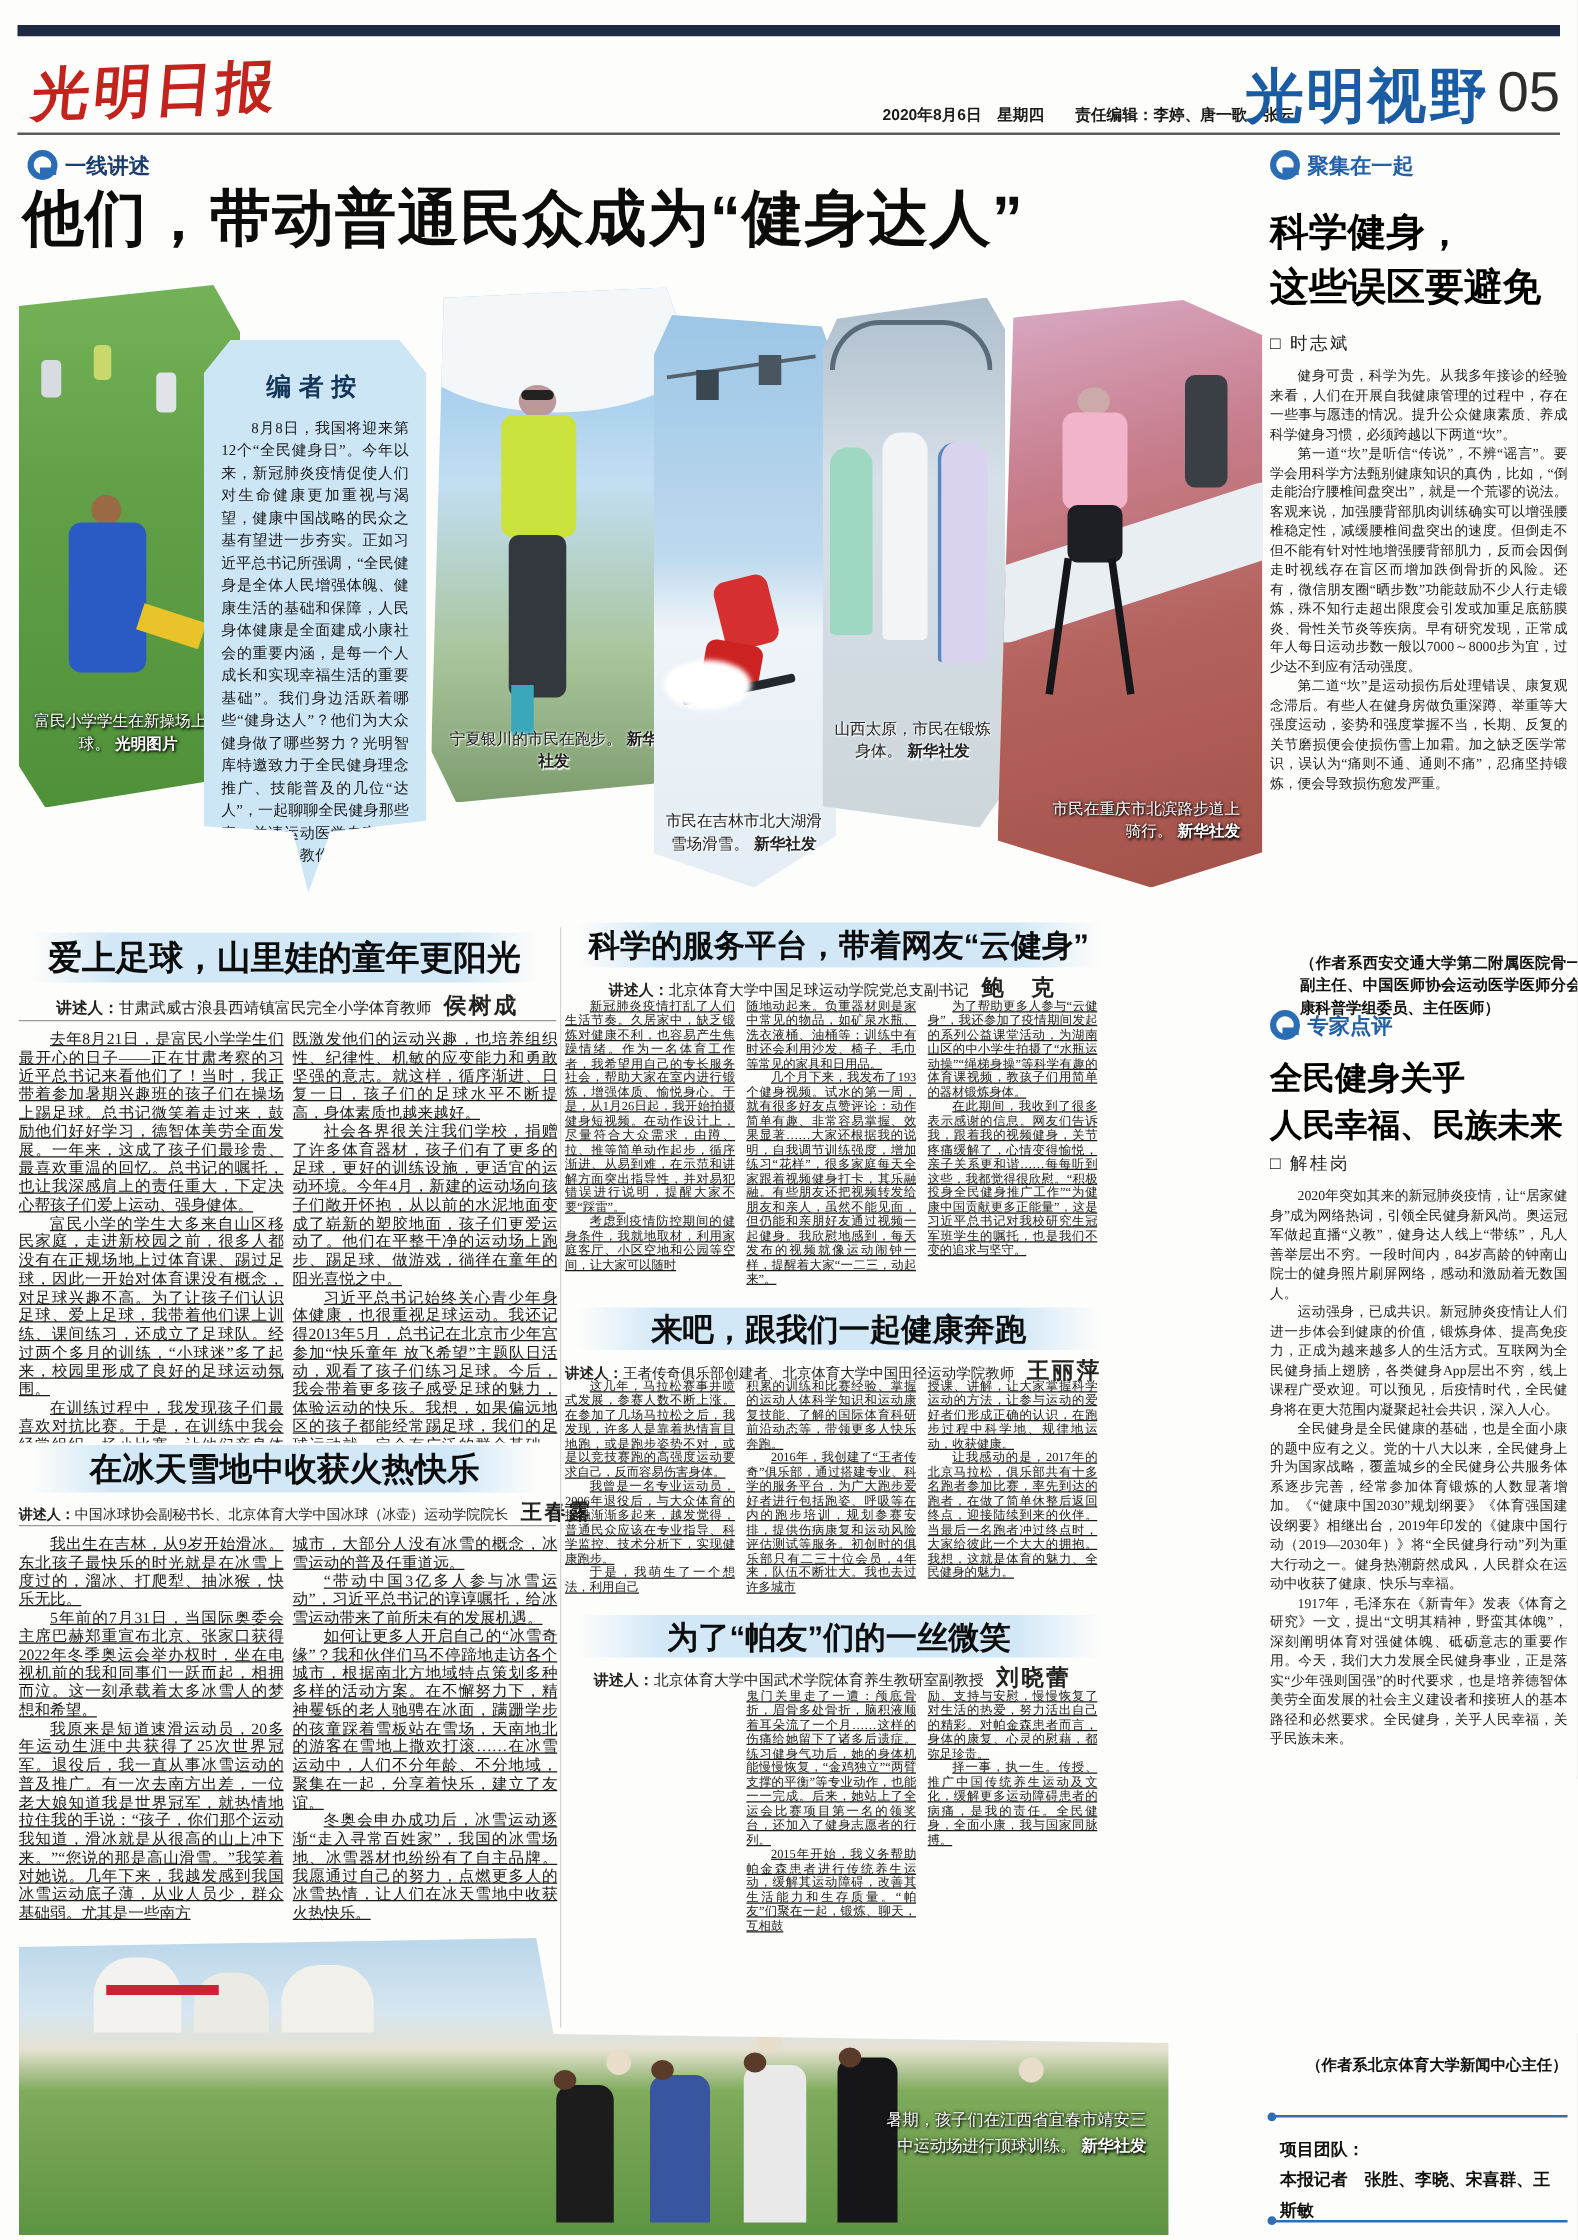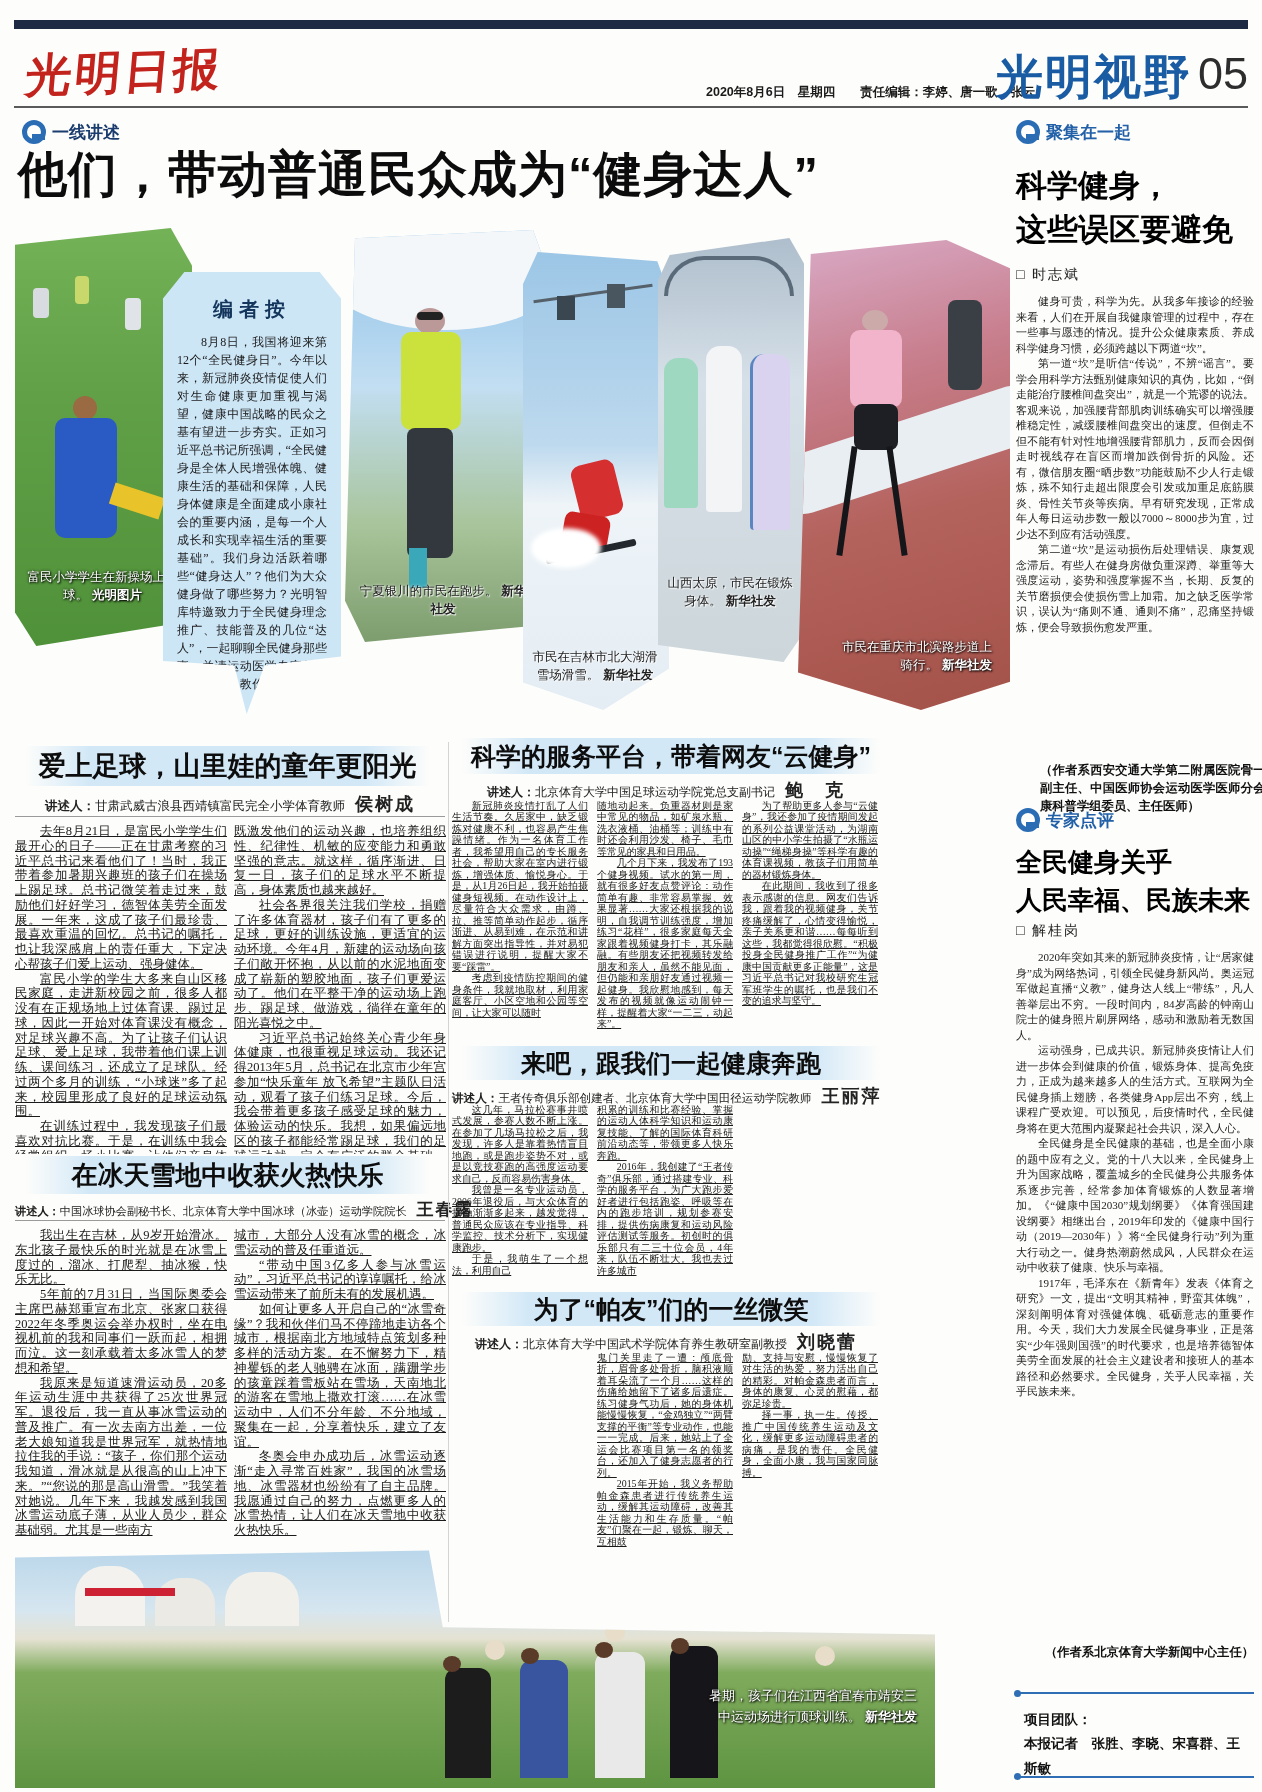--- a/index.html
+++ b/index.html
@@ -237,20 +237,24 @@
   </div>
   <div class="abs coltxt mcol" style="left:452px;top:1104px;width:136px;height:182px;" data-name="article-column">
       <p data-name="paragraph">这几年，马拉松赛事井喷式发展，参赛人数不断上涨。在参加了几场马拉松之后，我发现，许多人是靠着热情盲目地跑，或是跑步姿势不对，或是以竞技赛跑的高强度运动要求自己，反而容易伤害身体。</p>
       <p data-name="paragraph">我曾是一名专业运动员，2006年退役后，与大众体育的接触渐渐多起来，越发觉得，普通民众应该在专业指导、科学监控、技术分析下，实现健康跑步。</p>
       <p data-name="paragraph">于是，我萌生了一个想法，利用自己</p>
     </div>
   <div class="abs coltxt mcol" style="left:597px;top:1104px;width:136px;height:182px;" data-name="article-column">
       <p class="cont" data-name="paragraph">积累的训练和比赛经验、掌握的运动人体科学知识和运动康复技能、了解的国际体育科研前沿动态等，带领更多人快乐奔跑。</p>
       <p data-name="paragraph">2016年，我创建了“王者传奇”俱乐部，通过搭建专业、科学的服务平台，为广大跑步爱好者进行包括跑姿、呼吸等在内的跑步培训，规划参赛安排，提供伤病康复和运动风险评估测试等服务。初创时的俱乐部只有二三十位会员，4年来，队伍不断壮大。我也去过许多城市</p>
     </div>
+  <div class="abs coltxt mcol" style="left:742px;top:1104px;width:136px;height:182px;" data-name="article-column">
+      <p class="cont" data-name="paragraph">授课、讲解，让大家掌握科学运动的方法，让参与运动的爱好者们形成正确的认识，在跑步过程中科学地、规律地运动，收获健康。</p>
+      <p data-name="paragraph">让我感动的是，2017年的北京马拉松，俱乐部共有十多名跑者参加比赛，率先到达的跑者，在做了简单休整后返回终点，迎接陆续到来的伙伴。当最后一名跑者冲过终点时，大家给彼此一个大大的拥抱。我想，这就是体育的魅力、全民健身的魅力。</p>
+    </div>
 
   <div class="abs band" style="left:462px;top:1292px;width:418px;height:34px;" data-name="article-title-band">
     <span class="a-title" style="font-size:25px;" data-name="article-title">为了“帕友”们的一丝微笑</span>
   </div>
   <div class="abs byline" style="left:452px;top:1330px;width:428px;font-size:12px;" data-name="article-byline">
     <span class="lab" data-name="byline-label">讲述人：</span><span data-name="byline-role">北京体育大学中国武术学院体育养生教研室副教授</span><span class="name" data-name="byline-name">刘晓蕾</span>
   </div>
   <div class="abs coltxt mcol" style="left:597px;top:1352px;width:136px;height:250px;" data-name="article-column">
       <p class="cont" data-name="paragraph">鬼门关里走了一遭：颅底骨折，眉骨多处骨折，脑积液顺着耳朵流了一个月……这样的伤痛给她留下了诸多后遗症。练习健身气功后，她的身体机能慢慢恢复，“金鸡独立”“两臂支撑的平衡”等专业动作，也能一一完成。后来，她站上了全运会比赛项目第一名的领奖台，还加入了健身志愿者的行列。</p>
       <p data-name="paragraph">2015年开始，我义务帮助帕金森患者进行传统养生运动，缓解其运动障碍，改善其生活能力和生存质量。“帕友”们聚在一起，锻炼、聊天，互相鼓</p>

